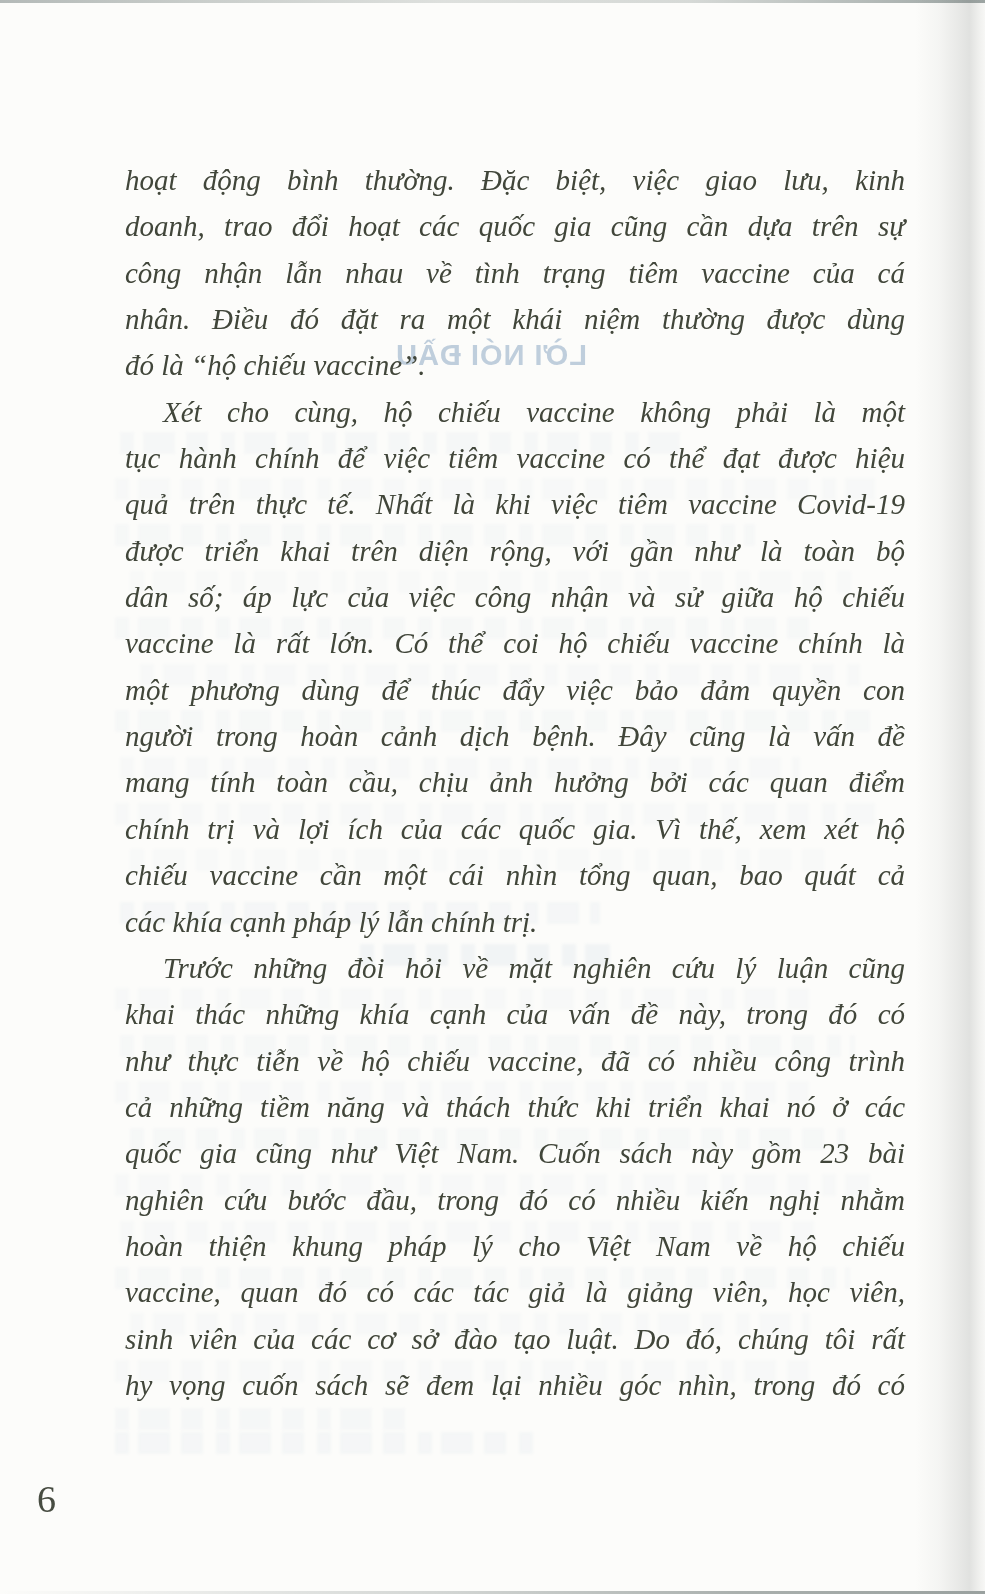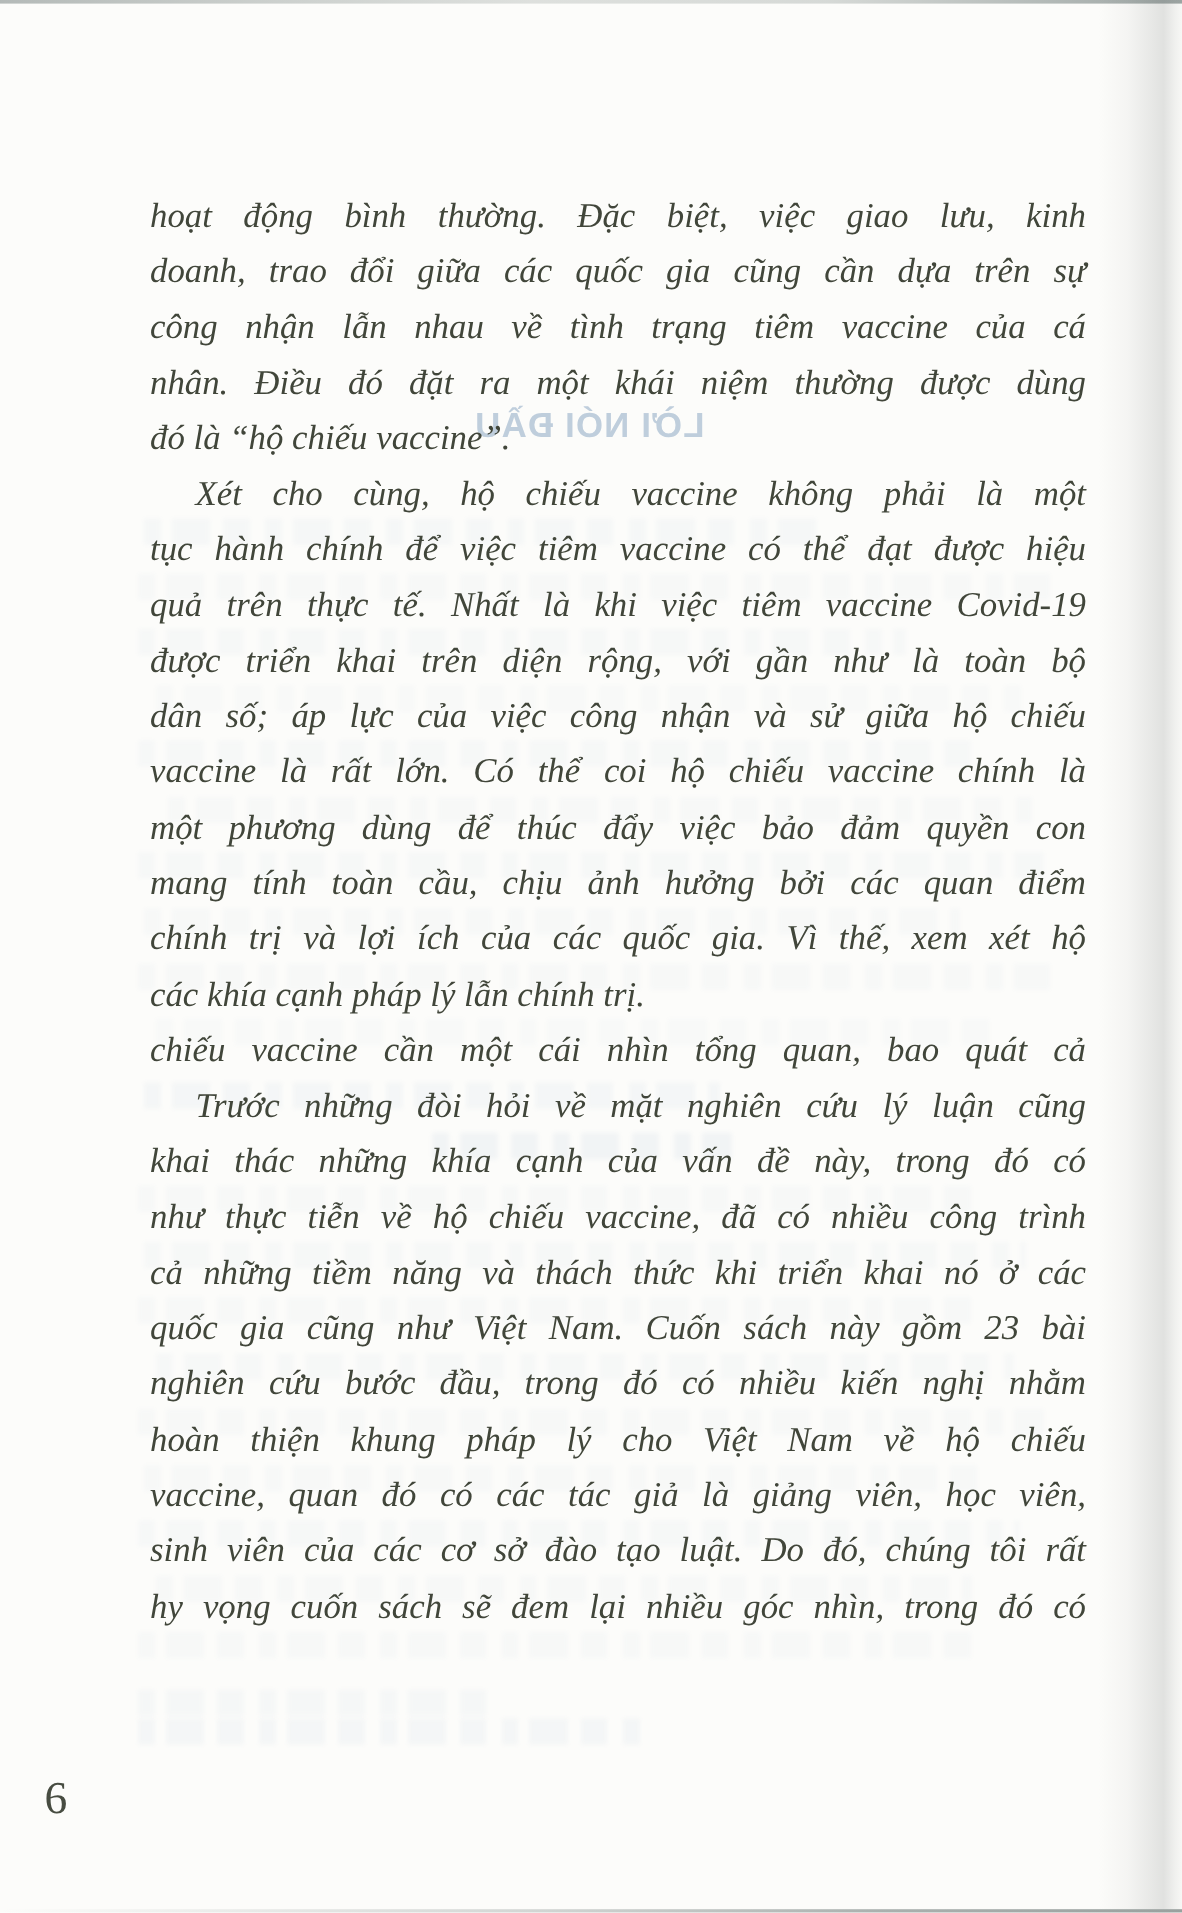--- a/index.html
+++ b/index.html
@@ -115,37 +115,38 @@
       <div class="ghost" style="top: 1267px; left: 115px; width: 735px; opacity: 0.08;"></div>
       <div class="ghost" style="top: 1313px; left: 130px; width: 680px; opacity: 0.07;"></div>
       <div class="ghost" style="top: 1360px; left: 115px; width: 700px; opacity: 0.07;"></div>
       <div class="ghost" style="top: 1408px; left: 115px; width: 300px; opacity: 0.09;"></div>
       <div class="ghost" style="top: 1432px; left: 115px; width: 420px; opacity: 0.11;"></div>
     </div>
 
   <div class="text-block" id="text-block">
       <div class="paragraph">
         <div class="line jfull">hoạt động bình thường. Đặc biệt, việc giao lưu, kinh</div>
-        <div class="line jfull">doanh, trao đổi giữa các quốc gia cũng cần dựa trên sự</div>
+        <div class="line jfull">doanh, trao đổi hoạt các quốc gia cũng cần dựa trên sự</div>
         <div class="line jfull">công nhận lẫn nhau về tình trạng tiêm vaccine của cá</div>
         <div class="line jfull">nhân. Điều đó đặt ra một khái niệm thường được dùng</div>
         <div class="line">đó là “hộ chiếu vaccine”.</div>
       </div>
       <div class="paragraph">
         <div class="line jfull first">Xét cho cùng, hộ chiếu vaccine không phải là một</div>
         <div class="line jfull">tục hành chính để việc tiêm vaccine có thể đạt được hiệu</div>
         <div class="line jfull">quả trên thực tế. Nhất là khi việc tiêm vaccine Covid-19</div>
         <div class="line jfull">được triển khai trên diện rộng, với gần như là toàn bộ</div>
         <div class="line jfull">dân số; áp lực của việc công nhận và sử giữa hộ chiếu</div>
         <div class="line jfull">vaccine là rất lớn. Có thể coi hộ chiếu vaccine chính là</div>
         <div class="line jfull">một phương dùng để thúc đẩy việc bảo đảm quyền con</div>
+        <div class="line jfull">người trong hoàn cảnh dịch bệnh. Đây cũng là vấn đề</div>
         <div class="line jfull">mang tính toàn cầu, chịu ảnh hưởng bởi các quan điểm</div>
         <div class="line jfull">chính trị và lợi ích của các quốc gia. Vì thế, xem xét hộ</div>
+        <div class="line jfull">chiếu vaccine cần một cái nhìn tổng quan, bao quát cả</div>
         <div class="line">các khía cạnh pháp lý lẫn chính trị.</div>
-        <div class="line jfull">chiếu vaccine cần một cái nhìn tổng quan, bao quát cả</div>
       </div>
       <div class="paragraph">
         <div class="line jfull first">Trước những đòi hỏi về mặt nghiên cứu lý luận cũng</div>
         <div class="line jfull">khai thác những khía cạnh của vấn đề này, trong đó có</div>
         <div class="line jfull">như thực tiễn về hộ chiếu vaccine, đã có nhiều công trình</div>
         <div class="line jfull">cả những tiềm năng và thách thức khi triển khai nó ở các</div>
         <div class="line jfull">quốc gia cũng như Việt Nam. Cuốn sách này gồm 23 bài</div>
         <div class="line jfull">nghiên cứu bước đầu, trong đó có nhiều kiến nghị nhằm</div>
         <div class="line jfull">hoàn thiện khung pháp lý cho Việt Nam về hộ chiếu</div>
         <div class="line jfull">vaccine, quan đó có các tác giả là giảng viên, học viên,</div>

